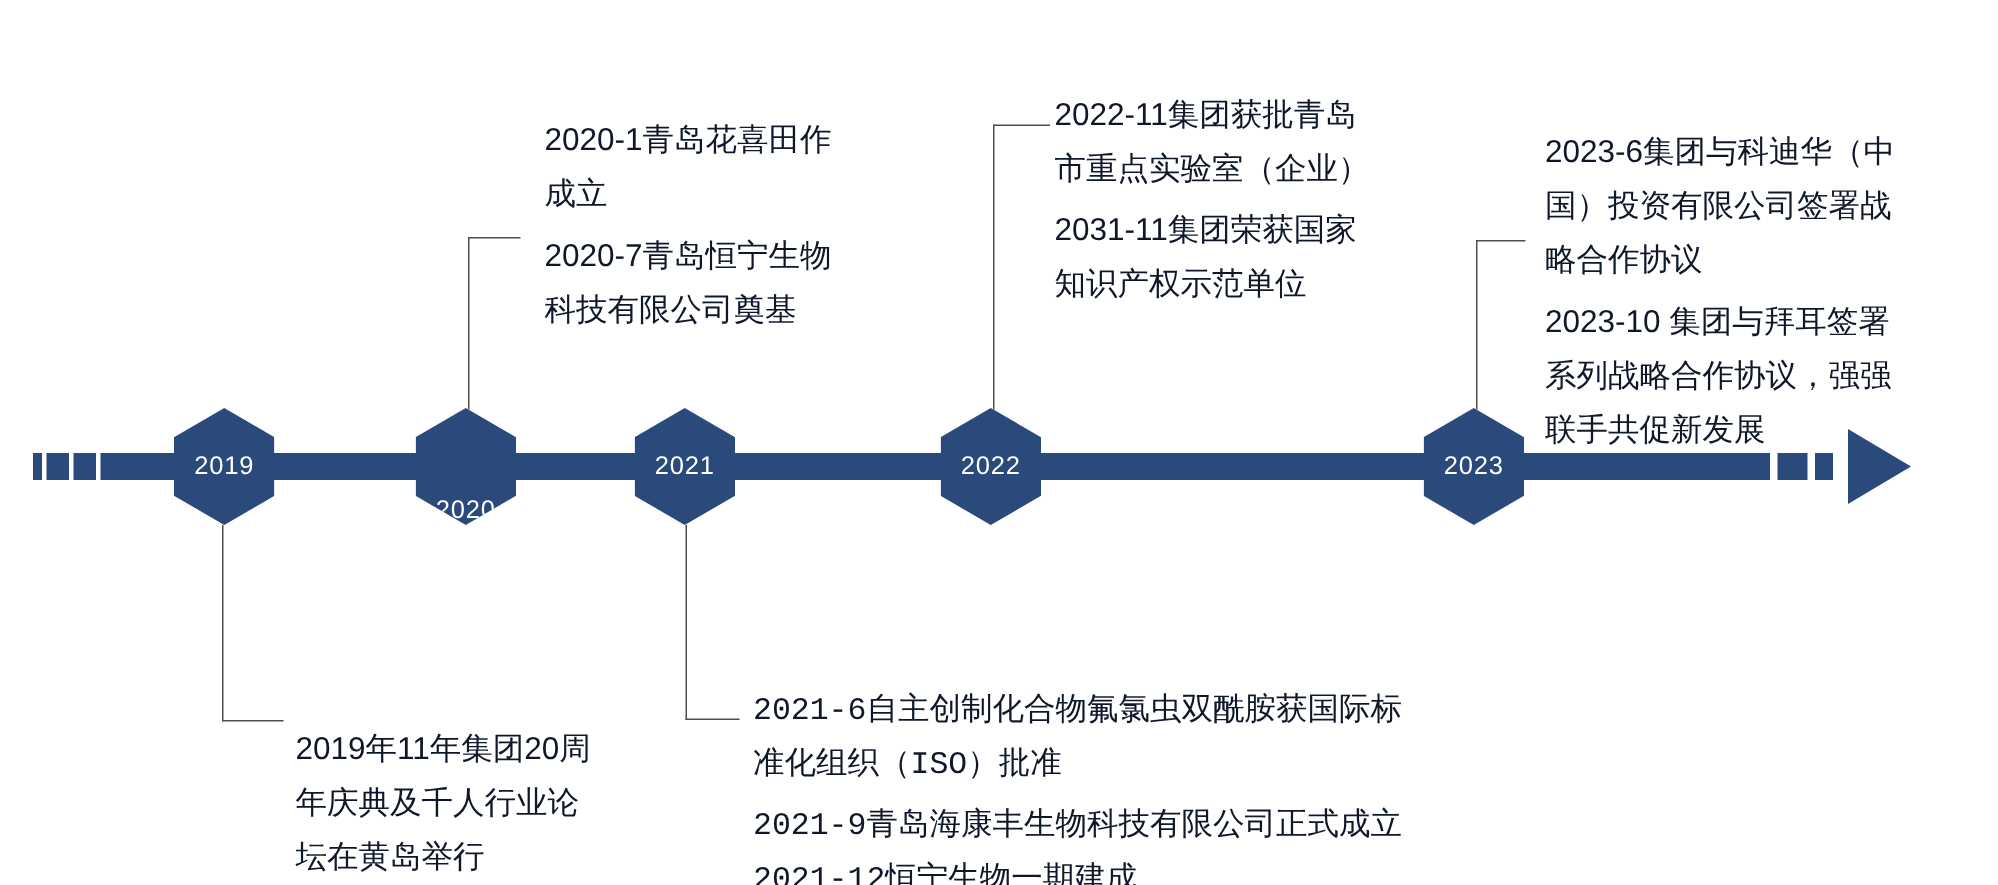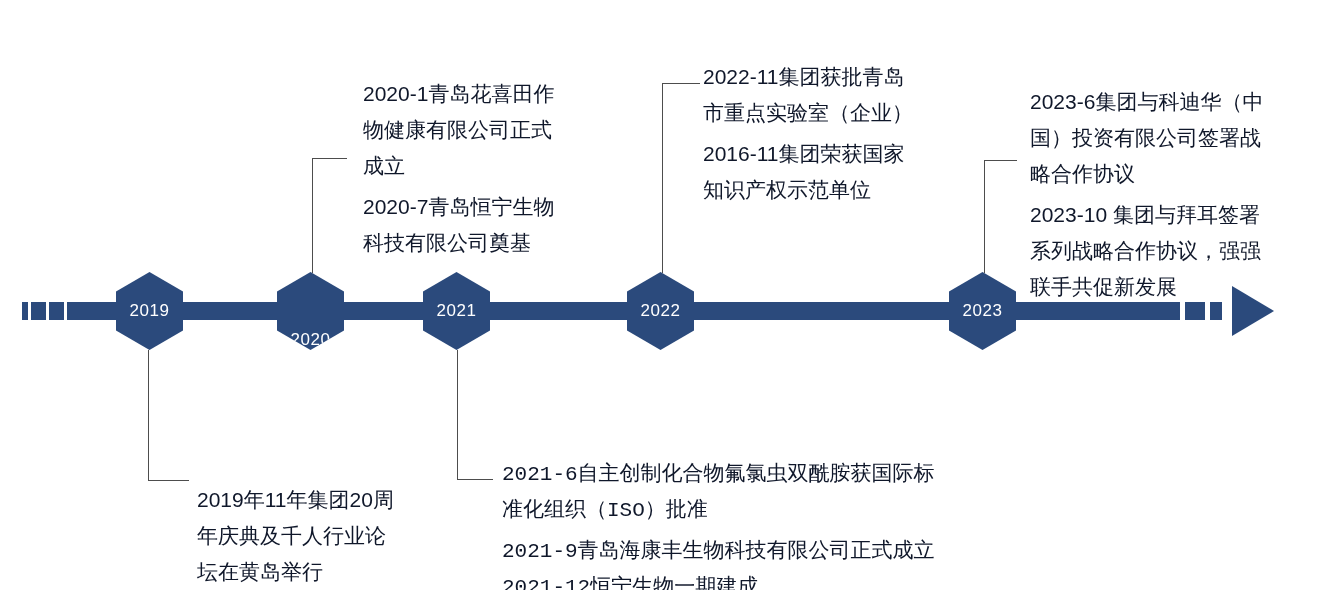--- a/index.html
+++ b/index.html
@@ -114,30 +114,29 @@
   </div>
   <div class="hex h2022">
     <span class="yr">2022</span>
   </div>
   <div class="hex h2023">
     <span class="yr">2023</span>
   </div>
 
   <div class="note b2020">
     <div class="ln">2020-1青岛花喜田作</div>
-    <div class="ln">物健康有限公司正式</div>
     <div class="ln">成立</div>
     <div class="ln gap">2020-7青岛恒宁生物</div>
     <div class="ln">科技有限公司奠基</div>
   </div>
 
   <div class="note b2022">
     <div class="ln">2022-11集团获批青岛</div>
     <div class="ln">市重点实验室（企业）</div>
-    <div class="ln gap">2016-11集团荣获国家</div>
+    <div class="ln gap">2031-11集团荣获国家</div>
     <div class="ln">知识产权示范单位</div>
   </div>
 
   <div class="note b2023">
     <div class="ln">2023-6集团与科迪华（中</div>
     <div class="ln">国）投资有限公司签署战</div>
     <div class="ln">略合作协议</div>
     <div class="ln gap">2023-10 集团与拜耳签署</div>
     <div class="ln">系列战略合作协议，强强</div>
     <div class="ln">联手共促新发展</div>

